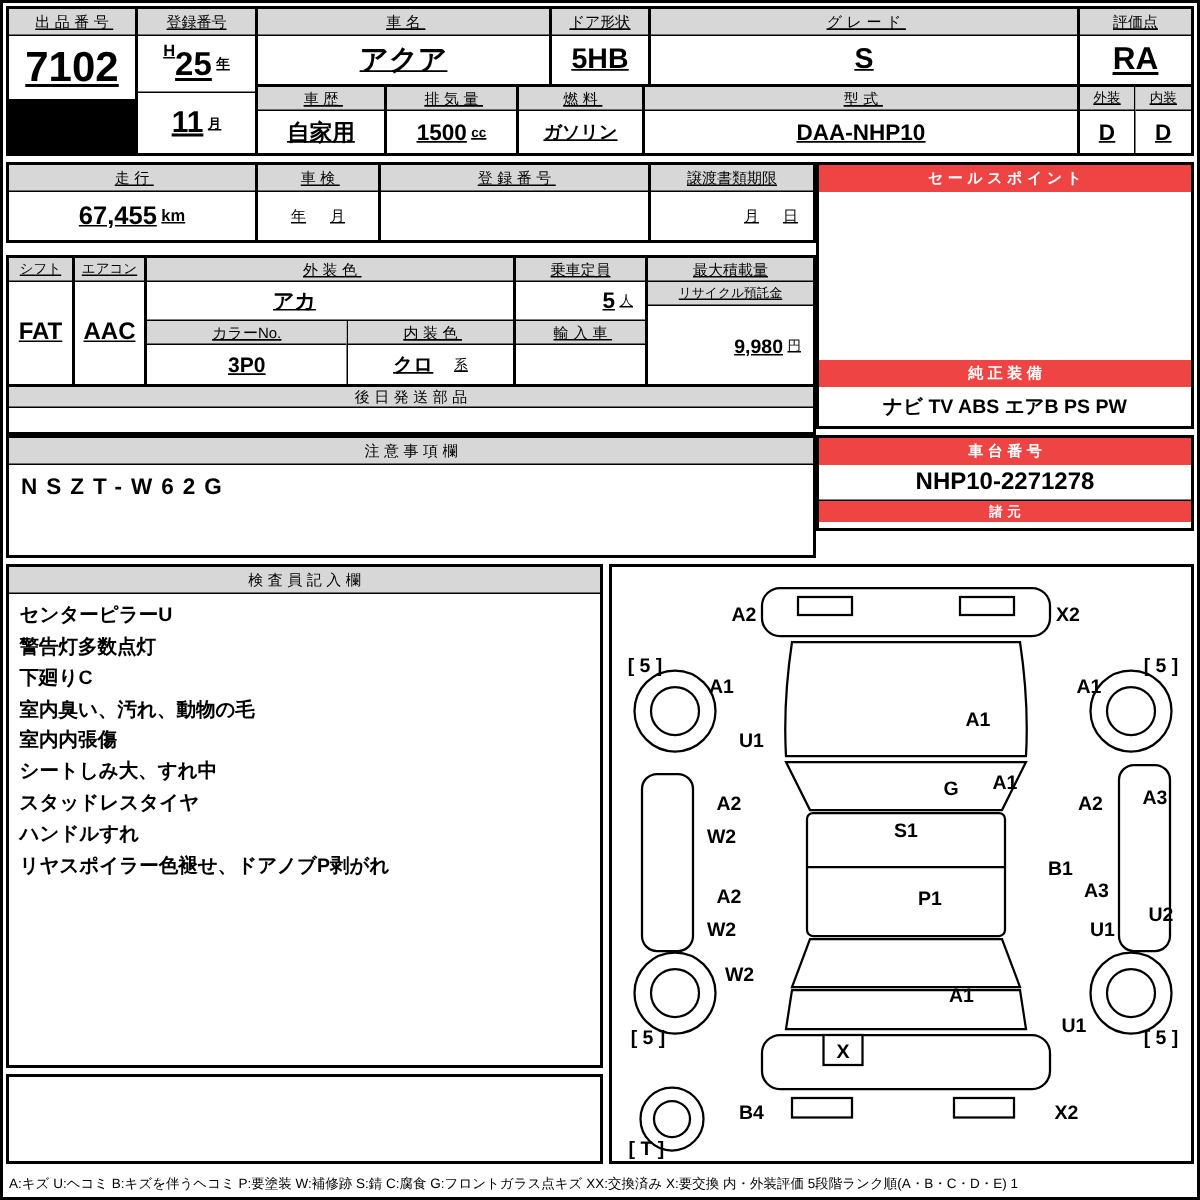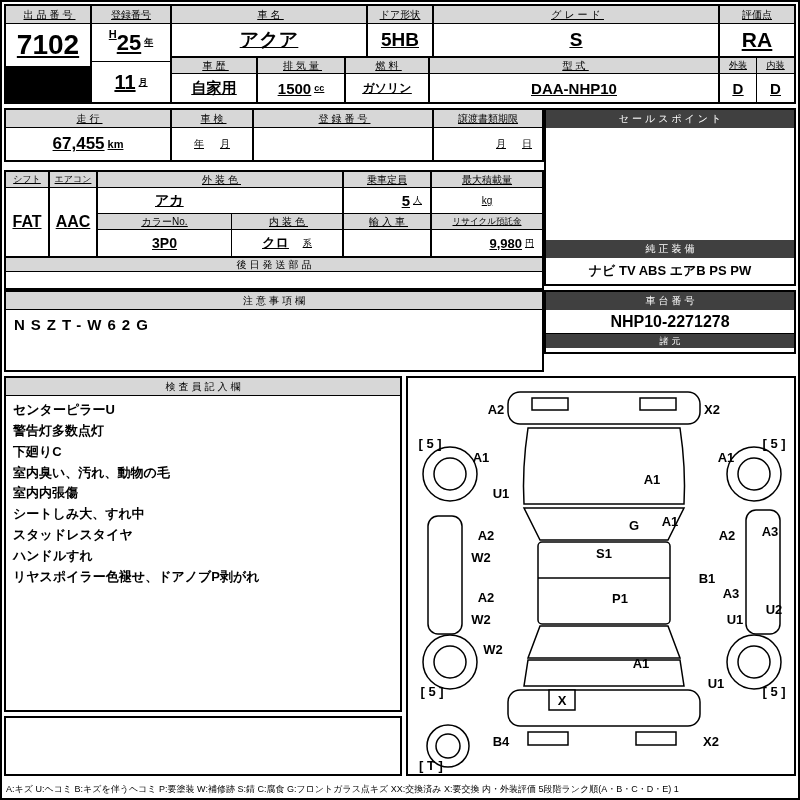--- a/index.html
+++ b/index.html
@@ -4,21 +4,21 @@
 <style>
   * { margin:0; padding:0; box-sizing:border-box; }
   html,body { width:800px; height:800px; background:#fff; }
   body { font-family:"Liberation Sans","DejaVu Sans",sans-serif; color:#000; overflow:hidden; }
   .sheet { position:relative; width:800px; height:800px; background:#fff; }
   .sheet::after { content:""; position:absolute; inset:0; border:2px solid #000; pointer-events:none; }
   .blk { position:absolute; border:2px solid #000; background:#fff; }
   .row { display:flex;text-decoration:underline; }
   .col { display:flex; flex-direction:column; }
   .hdr { background:#d7d7d7; font-size:10px; display:flex; align-items:center; justify-content:center; white-space:nowrap; }
-  .hdrk { background:#404040; color:#fff; font-size:10px; display:flex; align-items:center; justify-content:center; white-space:nowrap; }
+  .hdrk { background:#ef4444; color:#fff; font-size:10px; display:flex; align-items:center; justify-content:center; white-space:nowrap;font-weight:bold; }
   .sp { letter-spacing:3px; text-indent:3px; }
   .val { font-weight:bold; display:flex; align-items:center; justify-content:center; white-space:nowrap; }
   .br { border-right:2px solid #000; }
   .br1 { border-right:1px solid #000; }
   .bb { border-bottom:2px solid #000; }
   .bb1 { border-bottom:1px solid #000; }
   .u { font-size:9px; font-weight:bold; margin-left:3px; }
   .ph { font-weight:normal; font-size:10px; }
   svg text { font-family:"Liberation Sans","DejaVu Sans",sans-serif; }
   .notes-line { margin-bottom:2px; }
@@ -137,21 +137,21 @@
       <div class="col br" style="width:44px">
         <div class="hdr bb1" style="height:16px;font-size:9px">シフト</div>
         <div class="val" style="flex:1;font-size:16px">FAT</div>
       </div>
       <div class="col br" style="width:48px">
         <div class="hdr bb1" style="height:16px;font-size:9px">エアコン</div>
         <div class="val" style="flex:1;font-size:16px">AAC</div>
       </div>
       <div class="col br" style="width:246px">
         <div class="hdr sp bb1" style="height:16px">外装色</div>
-        <div class="val bb1" style="height:26px;font-size:14px;justify-content:flex-start;padding-left:57px">アカ</div>
+        <div class="val bb1" style="height:26px;font-size:14px;justify-content:flex-start;padding-left:84px">アカ</div>
         <div class="row" style="flex:1">
           <div class="col br1" style="width:134px">
             <div class="hdr bb1" style="height:16px">カラーNo.</div>
             <div class="val" style="flex:1;font-size:14px">3P0</div>
           </div>
           <div class="col" style="flex:1">
             <div class="hdr sp bb1" style="height:16px">内装色</div>
             <div class="val" style="flex:1">
               <span style="font-size:13px">クロ</span>
               <span class="u" style="font-weight:normal;margin-left:14px">系</span>
@@ -163,21 +163,20 @@
         <div class="hdr bb1" style="height:16px">乗車定員</div>
         <div class="val bb1" style="height:26px;justify-content:flex-end;padding-right:8px">
           <span style="font-size:15px">5</span>
           <span class="u" style="font-weight:normal">人</span>
         </div>
         <div class="hdr sp bb1" style="height:16px">輸入車</div>
         <div style="flex:1"></div>
       </div>
       <div class="col" style="flex:1">
         <div class="hdr bb1" style="height:16px">最大積載量</div>
-        <div class="val bb1 ph" style="height:26px;justify-content:center">kg</div>
         <div class="hdr bb1" style="height:16px;font-size:8.5px">リサイクル預託金</div>
         <div class="val" style="flex:1;justify-content:flex-end;padding-right:8px">
           <span style="font-size:13px">9,980</span>
           <span class="u" style="font-weight:normal">円</span>
         </div>
       </div>
     </div>
     <div class="hdr sp" style="height:16px;border-top:2px solid #000;border-bottom:1px solid #000">後日発送部品</div>
     <div style="flex:1"></div>
   </div>

